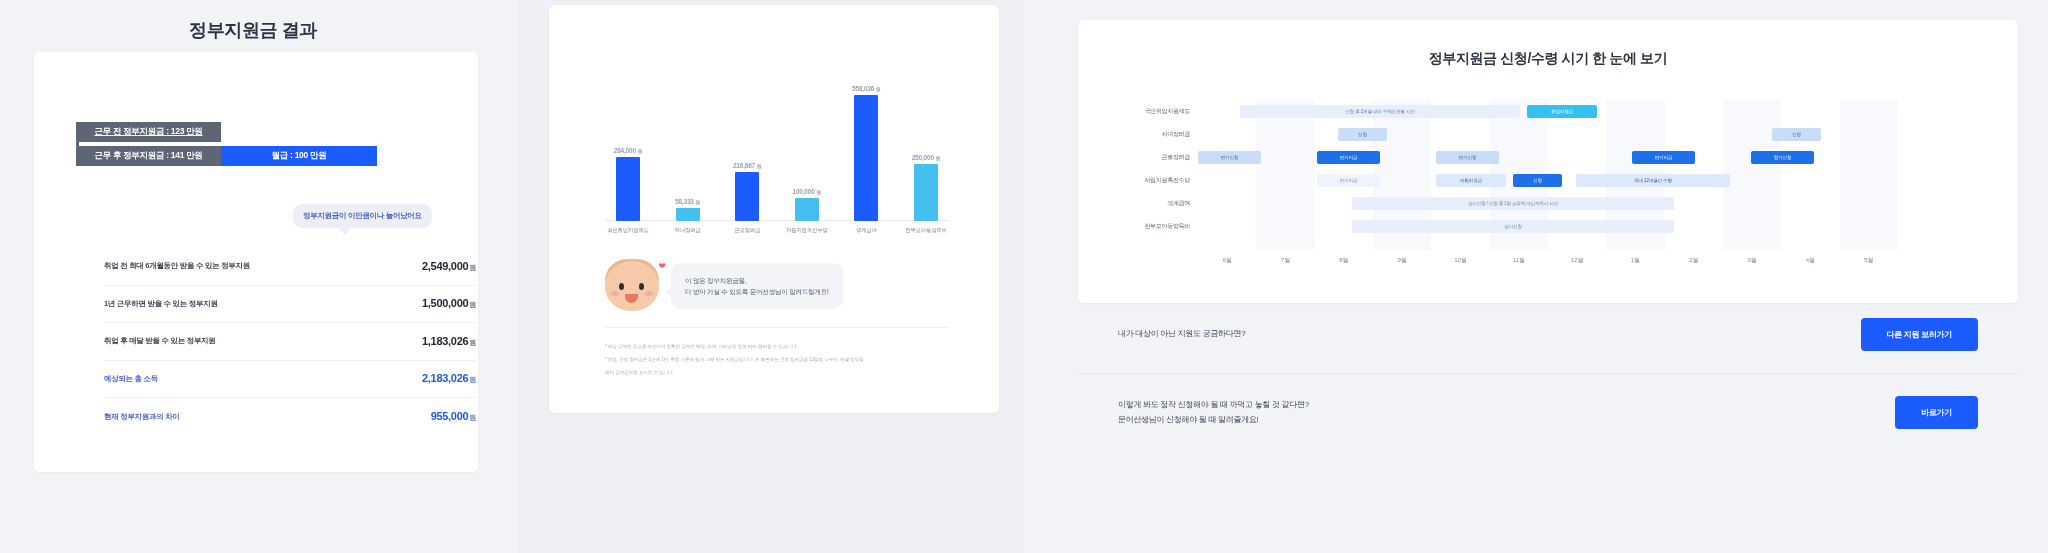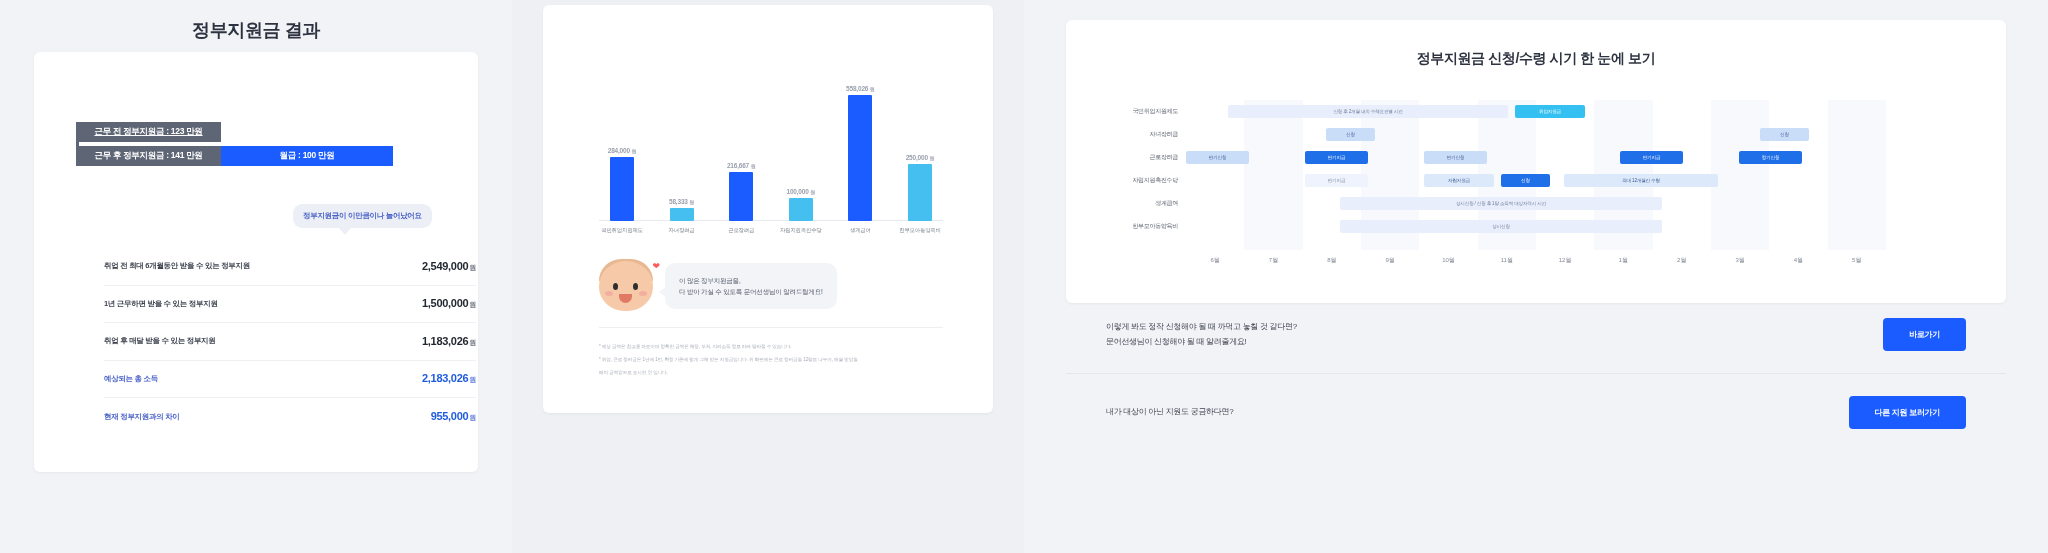--- a/index.html
+++ b/index.html
@@ -3,40 +3,40 @@
 <meta charset="utf-8">
 <style>
   * { box-sizing: border-box; }
   html, body { margin:0; padding:0; }
   body {
     width:2048px; height:553px;
     background:#f3f4f7;
     font-family:"Liberation Sans", sans-serif;
     overflow:hidden;
   }
-  .stage { position:relative; width:2048px; height:553px; display:flex; padding:0; }
+  .stage { position:relative; width:2048px; height:553px; display:flex; gap:12px; padding:0; }
 
   
   .panel { position:relative; background:#f2f3f7; height:553px; overflow:hidden; }
   .panel-a { width:512px; }
   .panel-b { width:512px; background:#eef0f4; }
   .panel-c { width:1024px; background:#f2f3f7; }
 
   
   .a-title { text-align:center; font-size:18px; font-weight:700; color:#2d3340; letter-spacing:-0.4px; padding-top:18px; }
   .a-card { position:absolute; left:34px; top:52px; width:444px; height:420px; background:#fff; border-radius:6px; box-shadow:0 1px 3px rgba(0,0,0,.05); }
 
   .bars { position:absolute; left:42px; top:70px; width:360px; }
   .bar-row { display:flex; align-items:stretch; height:20px; margin-bottom:4px; }
   .bar-seg { display:flex; align-items:center; justify-content:center; font-size:8.5px; font-weight:700; color:#fff; letter-spacing:-0.3px; white-space:nowrap; }
   .seg-gray { background:#5e6574; }
   .seg-blue { background:#1a5cff; }
   .w-before { width:145px;text-decoration:underline; }
   .w-after  { width:145px; }
-  .w-salary { width:172px; }
+  .w-salary { width:156px; }
   .bar-rail { position:absolute; left:0; top:0; width:3px; height:44px; background:#5e6574; }
 
   .bubble { position:absolute; left:259px; top:152px; background:#eceff5; color:#4a63c8; font-size:7.5px; font-weight:700;
             padding:7px 10px; border-radius:9px; letter-spacing:-0.3px; white-space:nowrap; }
   .bubble:after { content:""; position:absolute; left:46px; bottom:-7px; border-width:7px 6px 0 6px; border-style:solid; border-color:#eceff5 transparent transparent transparent; }
 
   .a-table { position:absolute; left:70px; top:196px; width:372px; }
   .a-row { display:flex; justify-content:space-between; align-items:center; height:37.5px; border-bottom:1px solid #eef0f3; }
   .a-row:last-child { border-bottom:none; }
   .a-label { font-size:7.5px; color:#3e4450; letter-spacing:-0.3px; font-weight:600; }
@@ -295,24 +295,24 @@
           <span>1월</span>
           <span>2월</span>
           <span>3월</span>
           <span>4월</span>
           <span>5월</span>
         </div>
     </div>
 
     <div class="c-actions">
       <div class="c-act">
+        <div class="c-act-text" style="white-space:pre-line;">내가 대상이 아닌 지원도 궁금하다면?</div>
+        <button class="c-btn">다른 지원 보러가기</button>
+      </div>
+      <div class="c-act">
         <div class="c-act-text" style="white-space:pre-line;">이렇게 봐도 정작 신청해야 될 때 까먹고 놓칠 것 같다면?
 문어선생님이 신청해야 될 때 알려줄게요!</div>
         <button class="c-btn">바로가기</button>
       </div>
-      <div class="c-act">
-        <div class="c-act-text" style="white-space:pre-line;">내가 대상이 아닌 지원도 궁금하다면?</div>
-        <button class="c-btn">다른 지원 보러가기</button>
-      </div>
     </div>
   </div>
 
 </div>
 
 </body></html>

